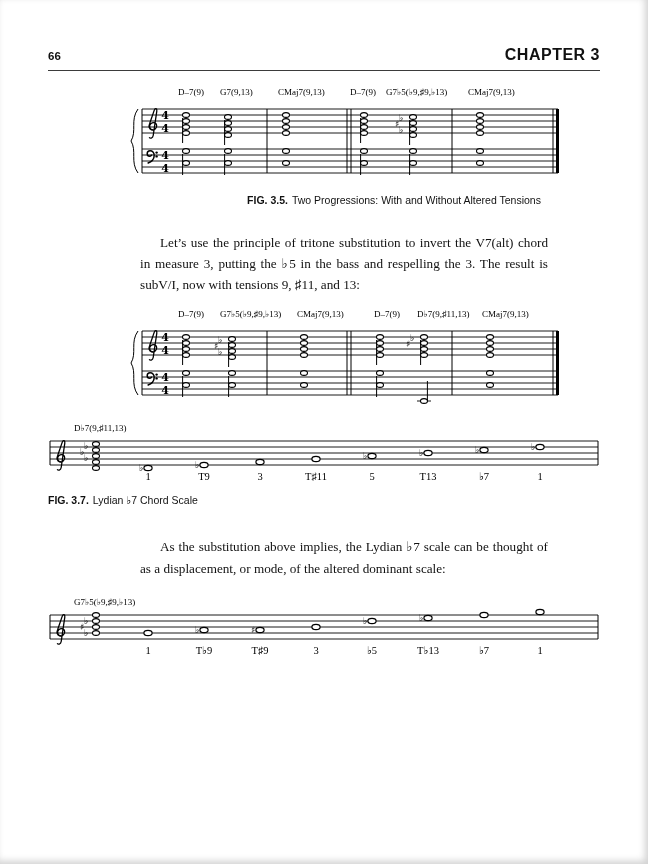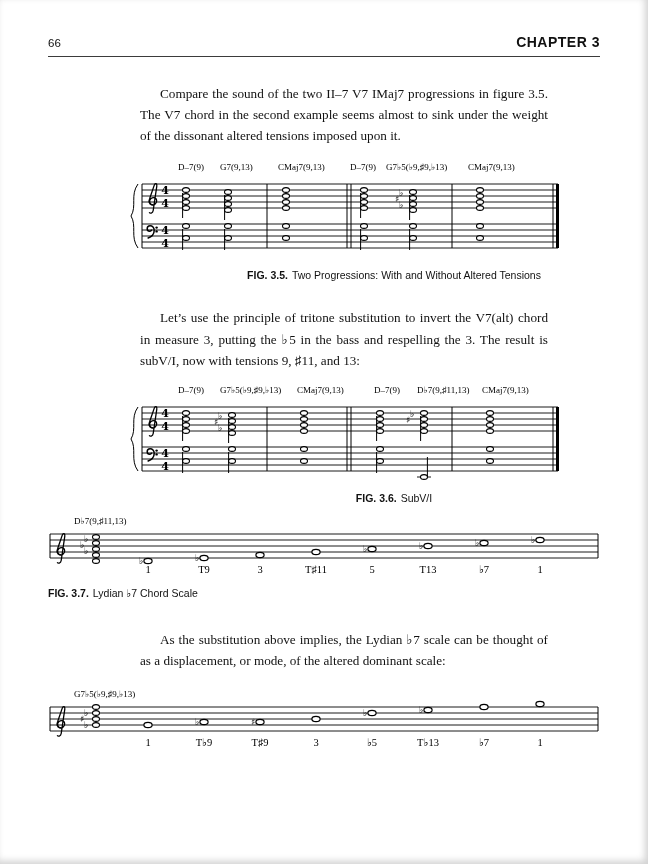--- a/index.html
+++ b/index.html
@@ -13,22 +13,22 @@
     color:#111;
     overflow:hidden;
     box-sizing:border-box;
     padding-top:34px;
   }
   .pagehead{
     margin:0 48px;
     display:flex;justify-content:space-between;align-items:baseline;
     font-family:"Liberation Sans",sans-serif;
   }
-  .pagenum{font-weight:normal;font-size:11.5px;}
-  .chapter{font-weight:bold;font-size:14px;letter-spacing:0.5px;}
+  .pagenum{font-weight:bold;font-size:11.5px;}
+  .chapter{font-weight:bold;font-size:16px;letter-spacing:0.5px;margin-top:12px;}
   .rule{margin:6px 48px 0;border:0;border-top:1.6px solid #3b3b3b;}
   p.body{
     margin:26px 100px 0 140px;
     font-size:13.2px;line-height:1.6;
     text-indent:20px;text-align:justify;
   }
   em{font-style:italic;}
   figure{margin:0;padding:0;}
   .fig-grand{margin:14px 0 0 128px;}
   .fig-wide{margin:10px 0 0 44px;}
@@ -90,21 +90,20 @@
 </svg>
 
 <div class="page">
 
   <div class="pagehead">
     <span class="pagenum">66</span>
     <span class="chapter">CHAPTER 3</span>
   </div>
   <hr class="rule">
 
-  <p class="body">Compare the sound of the two II–7 V7 IMaj7 progressions in figure 3.5. The V7 chord in the second example seems almost to sink under the weight of the dissonant altered tensions imposed upon it.</p>
 
   <figure class="fig-grand">
     <svg width="440" height="100" viewBox="0 0 440 100">
       <text class="chord" x="50" y="10">D–7(9)</text>
       <text class="chord" x="92" y="10">G7(9,13)</text>
       <text class="chord" x="150" y="10">CMaj7(9,13)</text>
       <text class="chord" x="222" y="10">D–7(9)</text>
       <text class="chord" x="258" y="10">G7♭5(♭9,♯9,♭13)</text>
       <text class="chord" x="340" y="10">CMaj7(9,13)</text>
 
@@ -183,23 +182,20 @@
         <text class="acc" x="282" y="34">♭</text>
         <text class="acc" x="278" y="40">♯</text>
         <use href="#ch4" x="296" y="30"></use>
         <line x1="289" y1="94" x2="303" y2="94" stroke="#000" stroke-width="0.9"></line>
         <use href="#nh" x="296" y="94"></use>
         <line x1="299.4" y1="94" x2="299.4" y2="74" stroke="#000" stroke-width="1"></line>
         <use href="#wch4" x="362" y="30"></use>
           <use href="#wch2" x="362" y="66"></use>
       </g>
     </svg>
-    <figcaption class="cap-indent">
-      <span class="figlabel">FIG. 3.6.</span><span>SubV/I</span>
-    </figcaption>
   </figure>
 
 
   <figure class="fig-wide">
     <svg width="560" height="64" viewBox="0 0 560 64">
       <text class="chord" x="30" y="10">D♭7(9,♯11,13)</text>
       <line class="barline" x1="6" y1="20" x2="6" y2="44"></line>
       <path class="staffline" d="M6,20H554M6,26H554M6,32H554M6,38H554M6,44H554"></path>
       <line class="barline" x1="554" y1="20" x2="554" y2="44"></line>
       <use href="#tclef" transform="translate(12,19)"></use>

